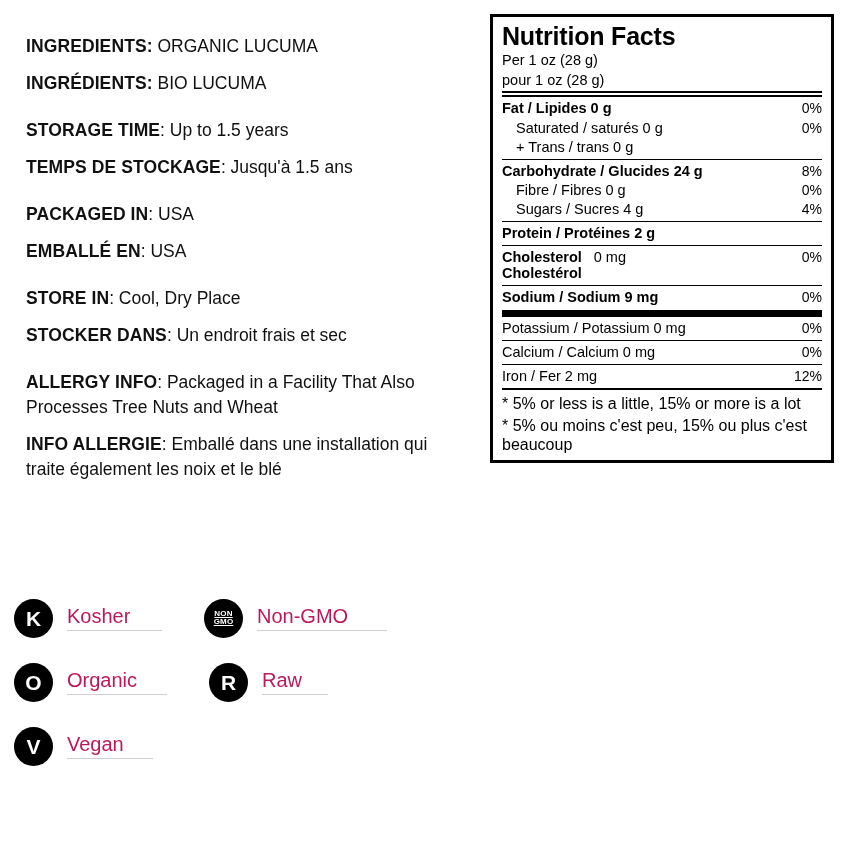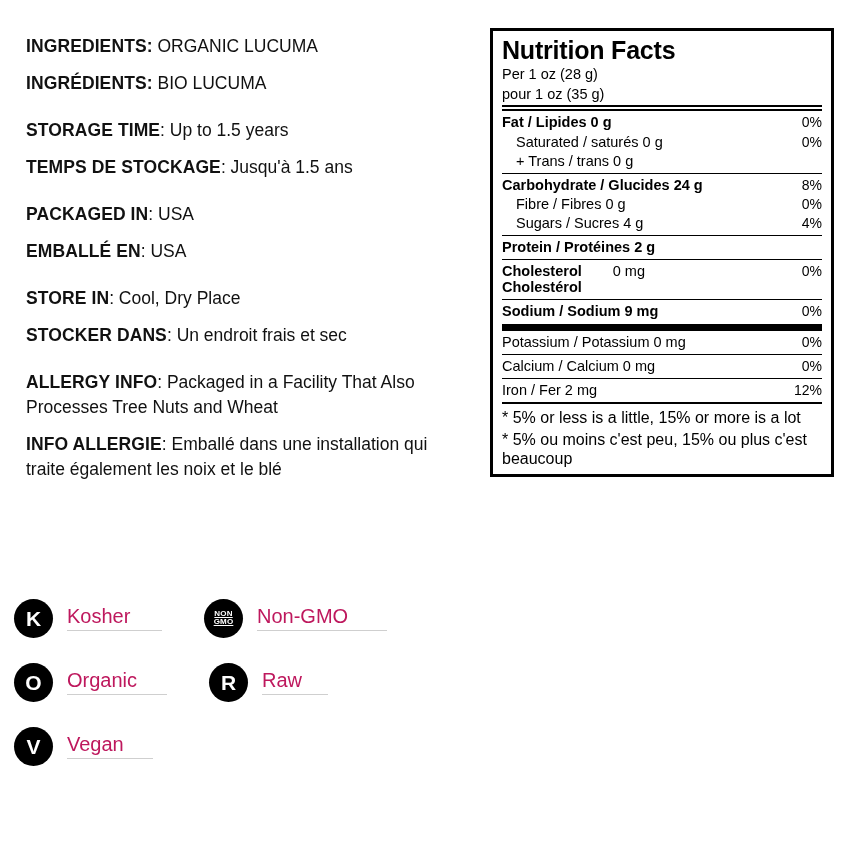--- a/index.html
+++ b/index.html
@@ -38,21 +38,21 @@
     letter-spacing: 0.1px;
   }
   .info-line .val {
     font-weight: normal;
   }
 
   
   .nf {
     position: absolute;
     left: 490px;
-    top: 28px;
+    top: 14px;
     width: 344px;
     border: 3px solid #000;
     background: #fff;
     padding: 6px 9px 5px 9px;
     font-size: 13px;
     line-height: 1.18;
   }
   .nf-title {
     font-size: 25px;
     font-weight: bold;
@@ -86,21 +86,20 @@
     line-height: 1.2;
     padding-bottom: 1px;
   }
 
   .nf-row {
     display: flex;
     justify-content: space-between;
     align-items: baseline;
     font-size: 14.5px;
     padding: 1px 0;
-    gap: 19px;
   }
   .nf-row .nm { padding-right: 6px; }
   .nf-row .pct { white-space: nowrap; font-size: 14px; }
   .b { font-weight: bold; }
   .ind1 { padding-left: 14px; }
   .two-line { line-height: 1.08; }
 
   .nf-footnote {
     font-size: 16px;
     line-height: 1.22;
@@ -192,21 +191,21 @@
       <p class="info-line"><span class="lbl">INFO ALLERGIE</span><span class="val">: Emballé dans une installation qui traite également les noix et le blé</span></p>
     </div>
 
   </div>
 
   <div class="nf">
 
     <div class="nf-title">Nutrition Facts</div>
 
     <div class="nf-serving">Per 1 oz (28 g)</div>
-    <div class="nf-serving">pour 1 oz (35 g)</div>
+    <div class="nf-serving">pour 1 oz (28 g)</div>
 
     <div class="rule-med"></div>
 
 
     <div class="rule-med"></div>
 
     <div class="nf-row">
       <span class="nm b">Fat / Lipides 0 g</span>
       <span class="pct">0%</span>
     </div>

